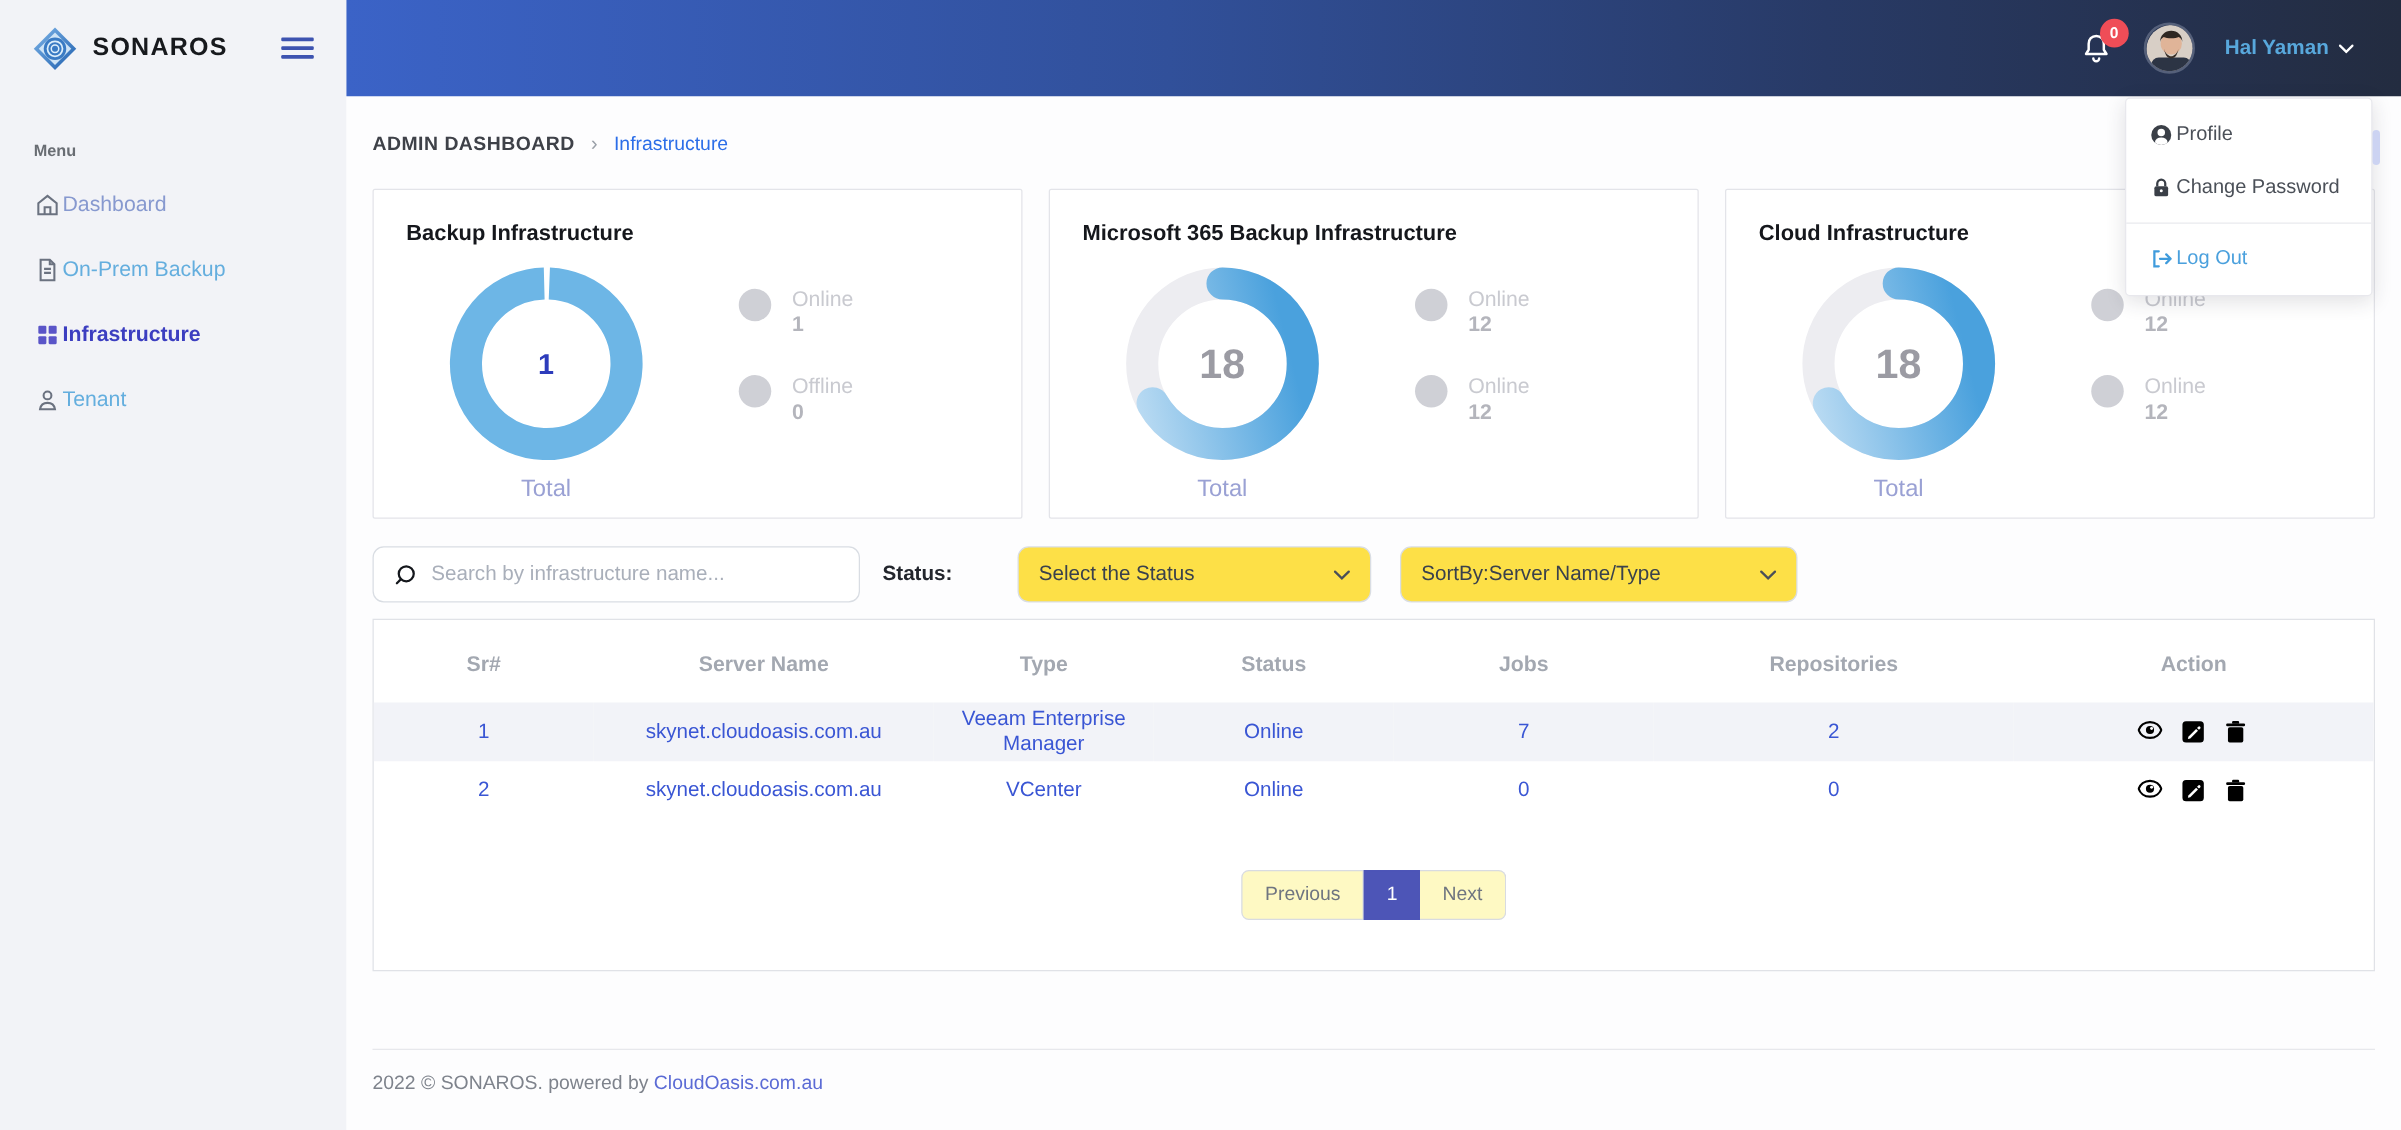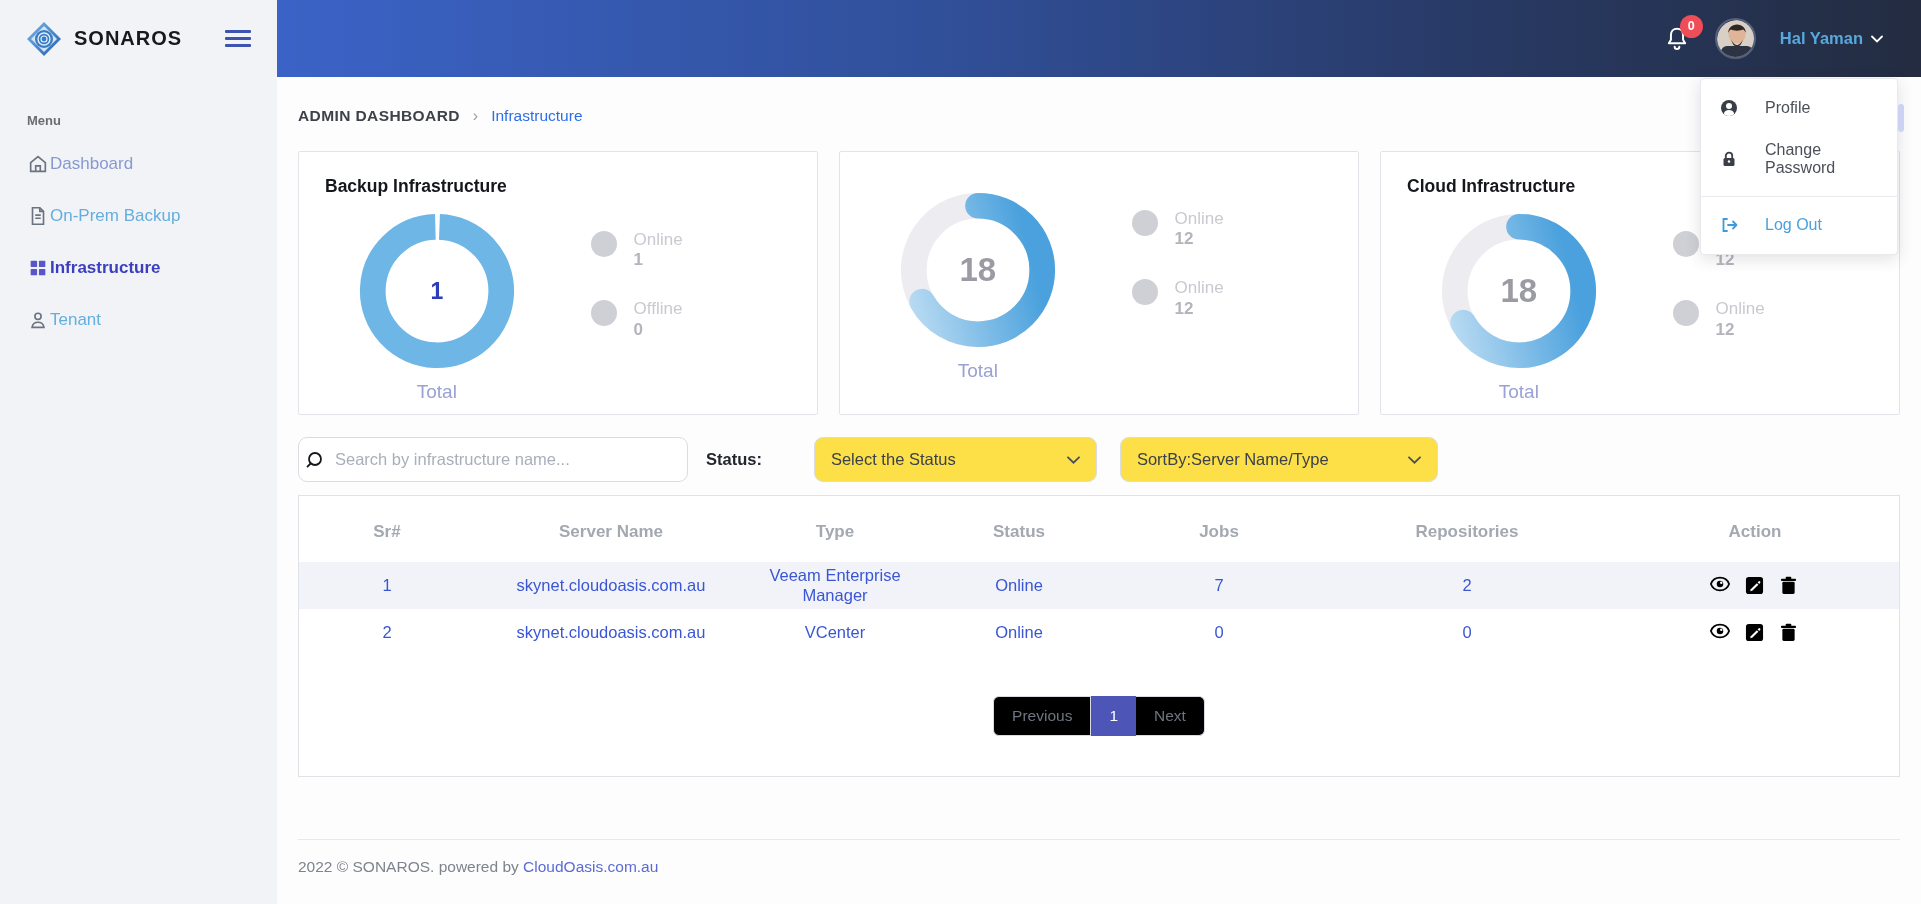--- a/index.html
+++ b/index.html
@@ -32,21 +32,21 @@
            background:#ef4d57; color:#fff; font-size:12.5px; font-weight:bold;
            display:flex; align-items:center; justify-content:center; padding:0 6px; }
   .avatar { width:41px; height:41px; border-radius:50%; overflow:hidden; border:2px solid #55607a; cursor:pointer; }
   .user-name { display:flex; align-items:center; gap:8px; cursor:pointer; }
   .user-name b { color:#58a8dc; font-size:16.5px; font-weight:bold; }
 
   
   .dropdown { position:absolute; top:78px; right:23px; width:198px; background:#fff;
               border:1px solid #e8e8ed; border-radius:4px; box-shadow:0 4px 16px rgba(40,44,60,.14);
               z-index:40; padding:8px 0; }
-  .dd-item { display:flex; align-items:center; gap:27px; padding:12px 19px; font-size:16px;
+  .dd-item { display:flex; align-items:center; gap:3px; padding:12px 19px; font-size:16px;
              color:#4b5058; cursor:pointer; }
   .dd-item .dd-ico { width:18px; height:18px; flex:0 0 auto; }
   .dd-item.logout { color:#4aa0dd; }
   .dd-sep { border-top:1px solid #e9eaee; margin:7px 0; }
   .scroll-thumb { position:absolute; left:1898px; top:104px; width:6px; height:28px;
                   background:#ccd3f2; border-radius:3px; z-index:45; }
 
   
   .main { position:absolute; left:277px; top:77px; right:0; bottom:0; background:#fdfdfe; }
   .breadcrumb { display:flex; align-items:center; gap:13px; padding:30px 21px 26px 21px; }
@@ -68,21 +68,21 @@
   .donut-total { margin-top:6px; font-size:19px; color:#9aa1d4; }
   .legend { margin-left:9%; margin-top:22px; display:flex; flex-direction:column; gap:28px; }
   .legend-item { display:flex; align-items:flex-start; gap:17px; }
   .legend-dot { width:26px; height:26px; border-radius:50%; background:#cfd0d6; flex:0 0 auto; margin-top:2px; }
   .legend-lbl { font-size:17px; color:#c9cad0; line-height:1.25; }
   .legend-val { font-size:17px; color:#b4b5bc; font-weight:bold; }
 
   
   .filters { display:flex; align-items:center; padding:22px 21px 13px 21px; }
   .search-box { width:390px; height:45px; background:#fff; border:1px solid #d9dde3; border-radius:9px;
-                display:flex; align-items:center; gap:11px; padding:0 5px; }
+                display:flex; align-items:center; gap:11px; padding:0 15px; }
   .search-box input { border:none; outline:none; flex:1; font-size:16.5px; color:#333;
                       font-family:"Liberation Sans", sans-serif; background:transparent; }
   .search-box input::placeholder { color:#a9afba; }
   .flt-label { margin-left:18px; font-size:16.5px; font-weight:bold; color:#23262d; }
   .select { height:45px; background:#fde047; border:1px solid #d9dde3; border-radius:9px;
             display:flex; align-items:center; justify-content:space-between; padding:0 16px;
             font-size:16.5px; color:#3a414c; cursor:pointer; }
   .select.status { width:283px; margin-left:52px; }
   .select.sort { width:318px; margin-left:23px; }
 
@@ -92,21 +92,21 @@
   thead th { padding:26px 8px 20px; font-size:17px; font-weight:bold; color:#a3a8b1; text-align:center; }
   tbody td { padding:4px 8px; height:47px; text-align:center; font-size:16.5px; color:#3a56d4;
              font-weight:500; line-height:1.18; }
   tbody tr.striped { background:#f2f3f8; }
   .actions { display:flex; align-items:center; justify-content:center; gap:15px; }
   .act-btn { width:20px; height:20px; cursor:pointer; display:inline-flex; }
 
   
   .pagination { display:flex; justify-content:center; margin-top:40px; }
   .pg { display:flex; }
-  .pg-btn { padding:10px 18px; font-size:15.5px; color:#6f7580; background:#000000;
+  .pg-btn { padding:10px 18px; font-size:15.5px; color:#6f7580; background:#fef9c3;
             border:1px solid #d8dbe1; cursor:pointer; }
   .pg-prev { border-radius:6px 0 0 6px; }
   .pg-next { border-radius:0 6px 6px 0; border-left:none; }
   .pg-cur { padding:10px 17px; font-size:15.5px; color:#fff; background:#4d55b7;
             border:1px solid #4d55b7; cursor:pointer; }
 
   
   .footer { margin:62px 21px 0 21px; border-top:1px solid #e7e8ec; padding-top:18px;
             font-size:15.5px; color:#7e838c; }
   .footer a { color:#5b6bd5; text-decoration:none; cursor:pointer; }
@@ -283,20 +283,21 @@
             <div>
                 <div class="legend-lbl">Offline</div>
                  <div class="legend-val">0</div>
               </div>
           </div>
         </div>
       </div>
     </div>
 
     <div class="stat-card">
+      <div class="card-title">Microsoft 365 Backup Infrastructure</div>
       <div class="card-body">
         <div class="donut-wrap">
           <div class="donut-box">
             <svg class="donut" viewBox="0 0 170 170">
               <circle class="donut-base" cx="85" cy="85" r="65" fill="none" stroke-width="26" stroke="#ededf1"></circle>
               <circle class="donut-fill" cx="85" cy="85" r="65" fill="none" stroke-width="26" stroke-dasharray="272.40749899277097 135.99954597390212" transform="rotate(-90 85 85)" stroke="url(#donut-grad)" stroke-linecap="round"></circle>
             </svg>
             <div class="donut-center" style="color: rgb(155, 155, 163); font-size: 33px;">18</div>
           </div>
           <div class="donut-total">Total</div>

